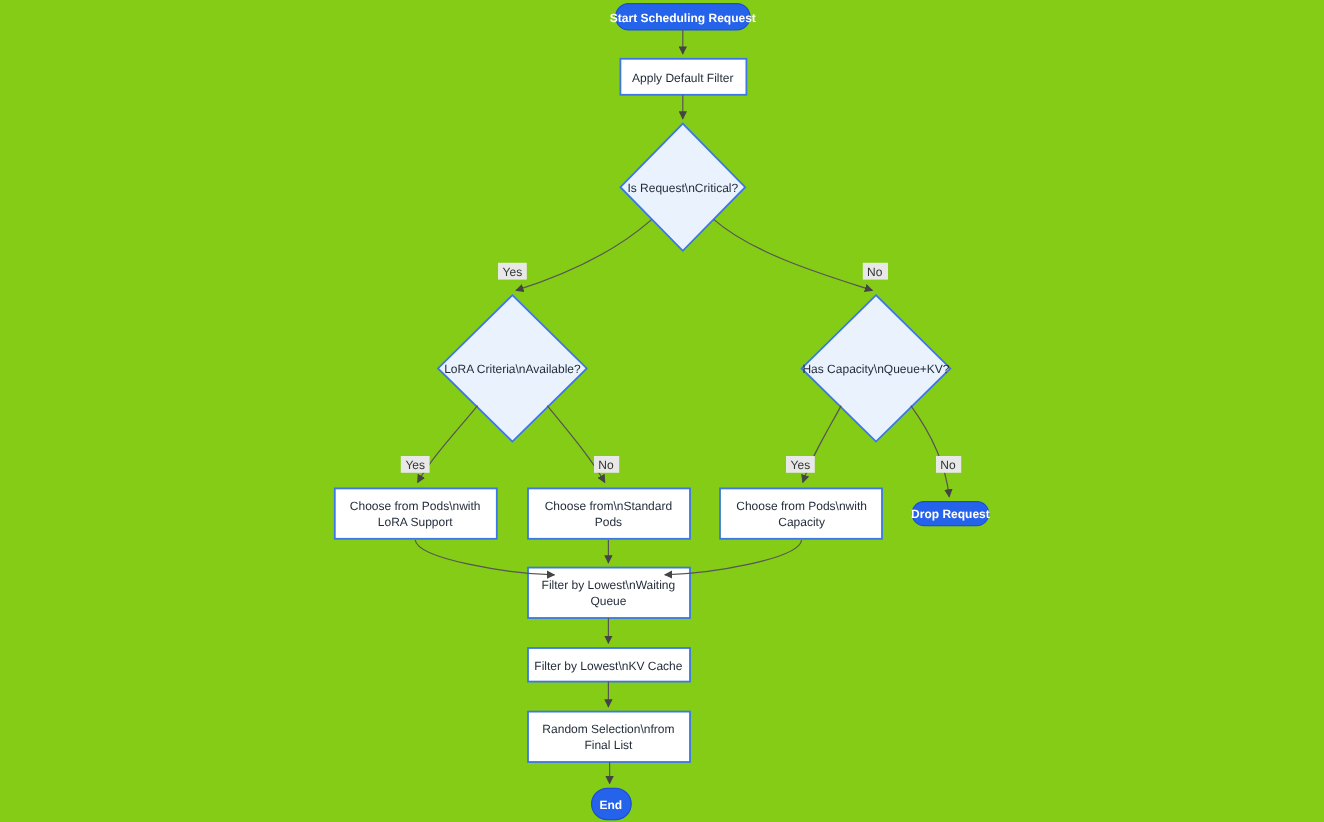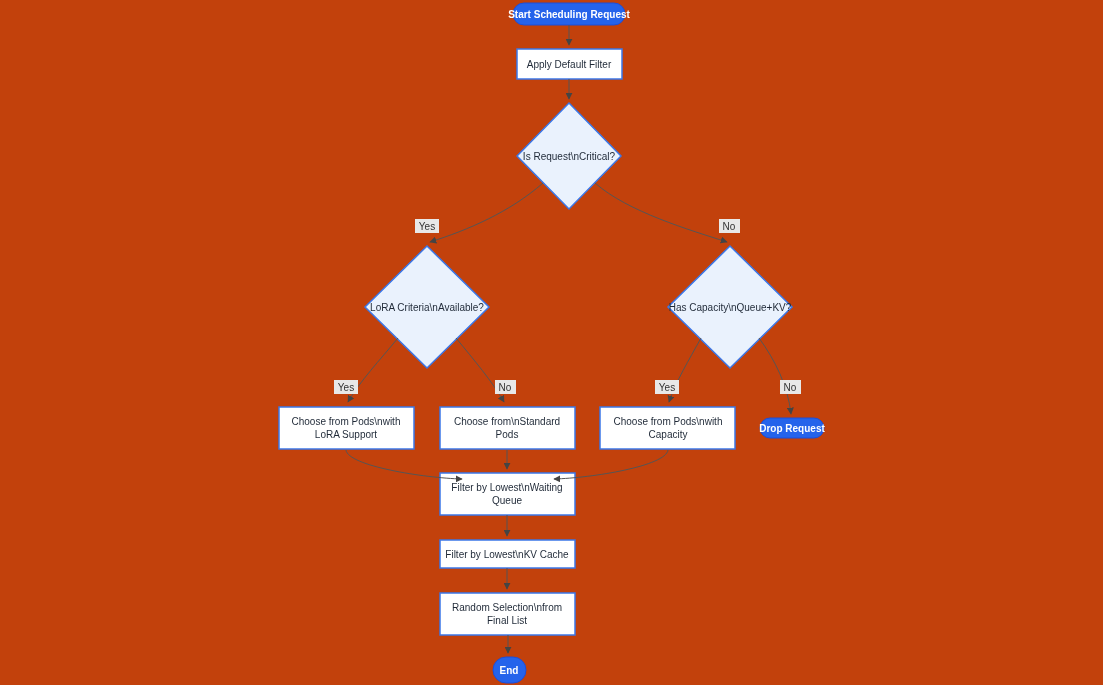--- a/index.html
+++ b/index.html
@@ -1,20 +1,20 @@
 <!DOCTYPE html>
 <html><head>
 <meta charset="utf-8">
 <style>
   html, body { margin: 0; padding: 0; background: #ffffff; }
   .canvas {
     position: relative;
     width: 1103px;
     height: 685px;
-    background: #c2410c;
+    background: #84cc16;
     font-family: "Liberation Sans", sans-serif;
     overflow: hidden;
   }
   svg { display: block; }
   .edge { stroke: #555555; stroke-width: 1; fill: none; }
   .node-rect { fill: #ffffff; stroke: #3b77e8; stroke-width: 1.5; }
   .decision { fill: #eaf2fd; stroke: #3b77e8; stroke-width: 1.5; }
   .terminal { fill: #2563eb; stroke: #1d4ed8; stroke-width: 1; }
   .node-text {
     fill: #1f2937; font-size: 10px; text-anchor: middle;

